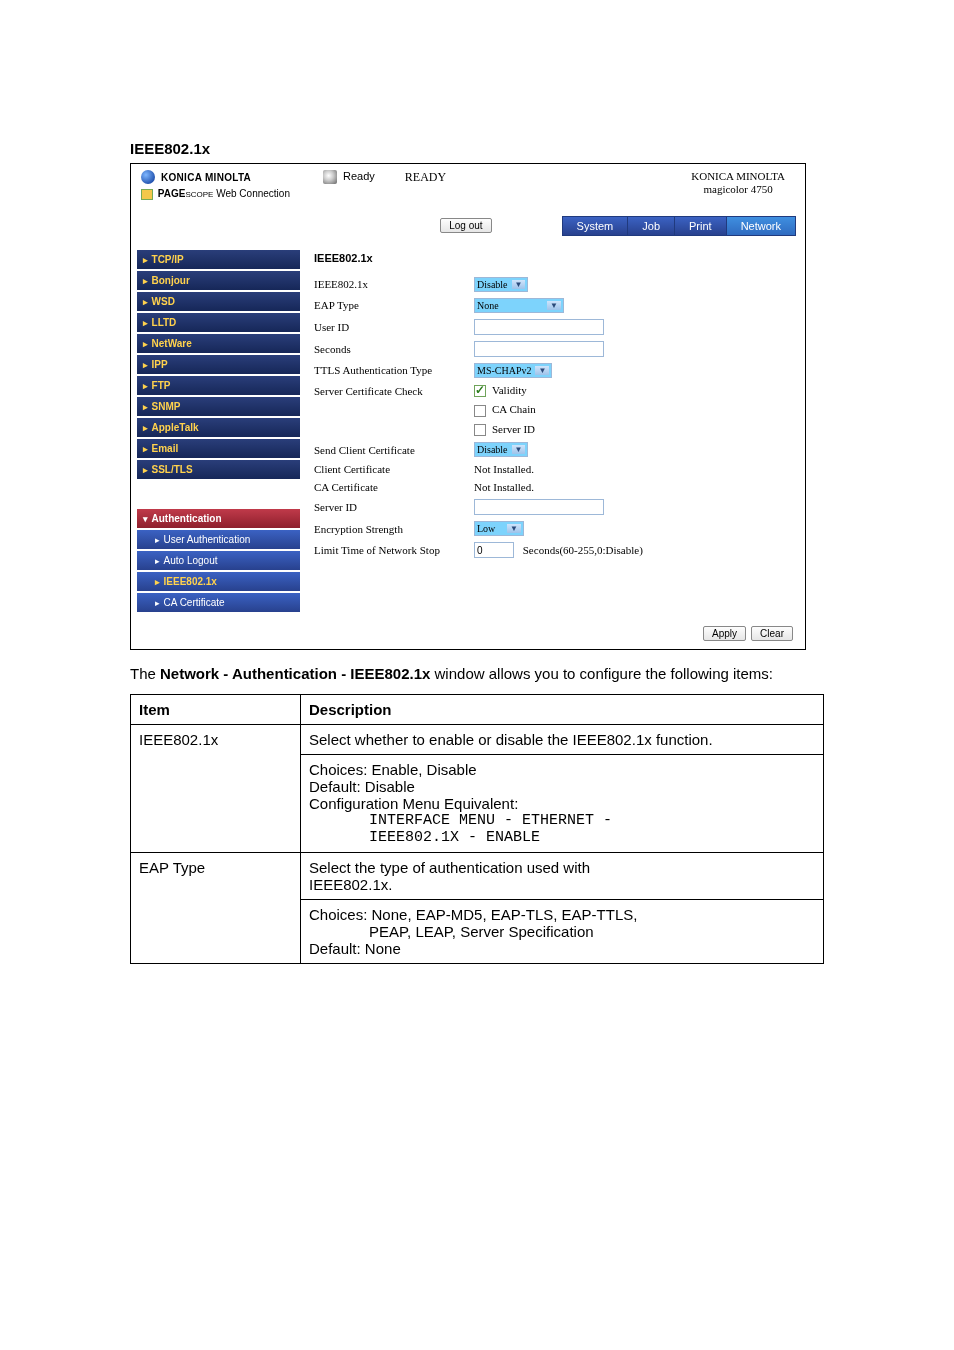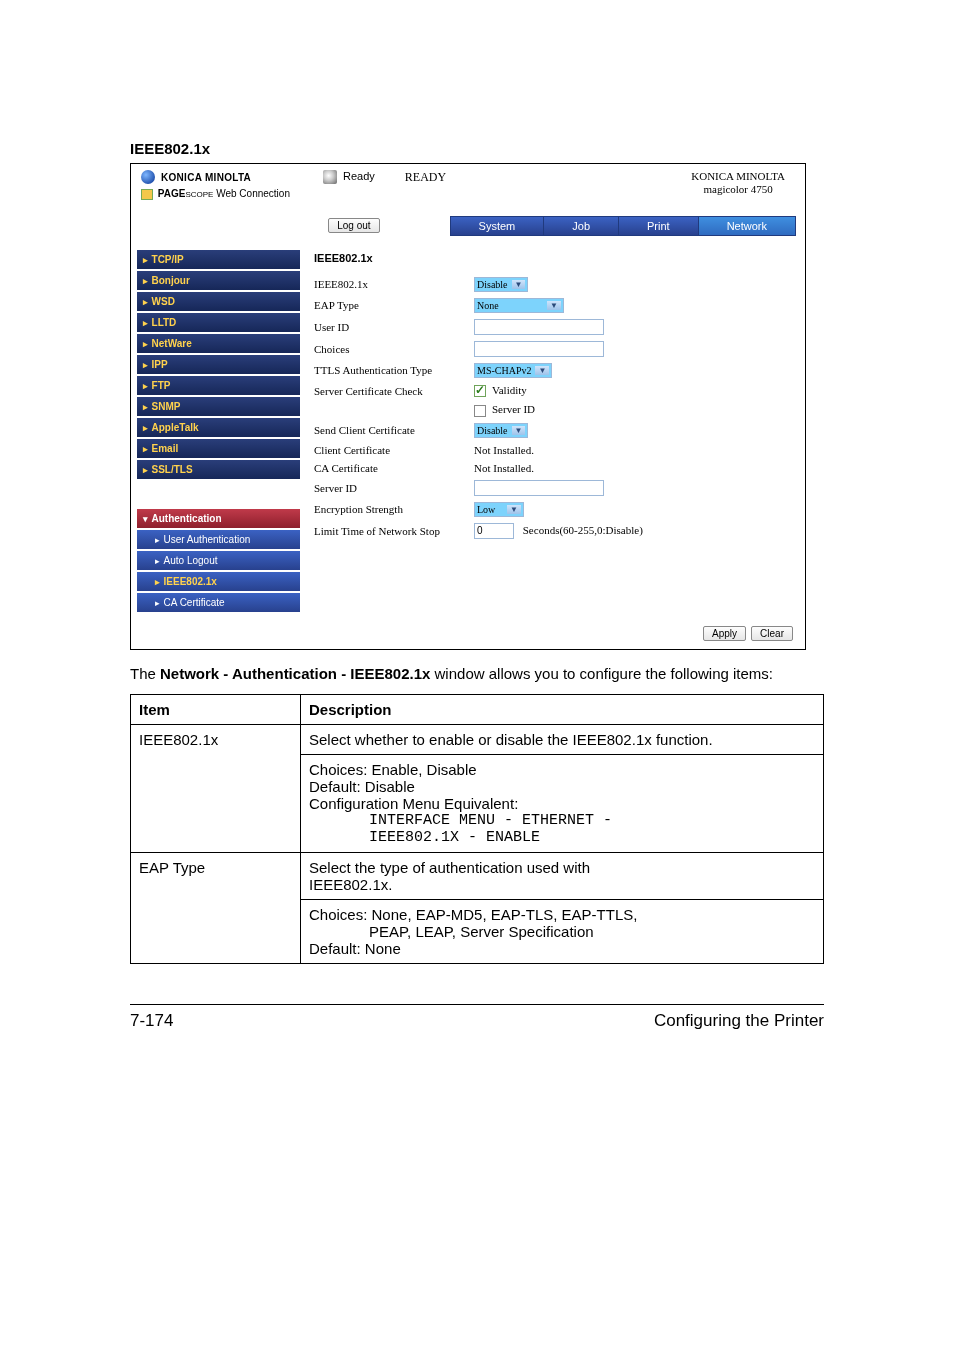--- a/index.html
+++ b/index.html
@@ -49,21 +49,21 @@
   .ready-label { margin-right: 30px; }
   .ready-big { font-family: "Times New Roman", serif; font-size: 12px; }
   .model-col { text-align: center; font-family: "Times New Roman", serif; font-size: 11px; line-height: 1.2; margin-left: auto; margin-right: 10px; }
   .shot-row2 { display:flex; padding: 14px 10px 6px 10px; align-items:center;justify-content:flex-end; }
   .logout-btn {
     font-size: 10px; padding: 1px 8px; border: 1px solid #888;
     background: linear-gradient(#fdfdfd,#e6e6e6); border-radius: 2px;
   }
   .tabs { margin-left: 70px; display:flex; }
   .tab {
-    padding: 3px 28px; font-size: 11px; color: #fff;
+    padding: 3px 14px; font-size: 11px; color: #fff;
     border: 1px solid #203a7e; margin-right: -1px;
     background: linear-gradient(#3b62c3,#28418e);
   }
   .tab.sel { background: linear-gradient(#3f8fe0,#2f6bc0); }
   .shot-body { display:flex; }
   .side {
     width: 175px; padding: 6px 6px 6px 6px;
   }
   .side-item {
     background: linear-gradient(#2a3e7a,#162758);
@@ -201,33 +201,37 @@
           <div class="fval"><span class="dd" style="min-width:90px">
                 <span>None</span>
                 <span class="arr" style="margin-left:auto">▼</span>
               </span></div>
         </div>
         <div class="frow">
           <div class="flabel">User ID</div>
           <div class="fval"><input class="txt" style=""></div>
         </div>
         <div class="frow">
-          <div class="flabel">Choices</div>
+          <div class="flabel">Seconds</div>
           <div class="fval"><input class="txt" type="password" style=""></div>
         </div>
         <div class="frow">
           <div class="flabel">TTLS Authentication Type</div>
           <div class="fval"><span class="dd">
                 <span>MS-CHAPv2</span>
                 <span class="arr">▼</span>
               </span></div>
         </div>
         <div class="frow">
           <div class="flabel">Server Certificate Check</div>
           <div class="fval"><span class="cb checked"></span><span>Validity</span></div>
+        </div>
+        <div class="frow">
+          <div class="flabel"></div>
+          <div class="fval"><span class="cb gray"></span><span>CA Chain</span></div>
         </div>
         <div class="frow">
           <div class="flabel"></div>
           <div class="fval"><span class="cb gray"></span><span>Server ID</span></div>
         </div>
         <div class="frow">
           <div class="flabel">Send Client Certificate</div>
           <div class="fval"><span class="dd">
                 <span>Disable</span>
                 <span class="arr">▼</span>
@@ -300,17 +304,13 @@
     <tr>
       <td>
         <div class="line">Choices: None, EAP-MD5, EAP-TLS, EAP-TTLS, </div>
         <div class="line indent">PEAP, LEAP, Server Specification</div>
         <div class="line">Default:  None</div>
       </td>
     </tr>
   </tbody>
     </table>
 
-  <div class="footer">
-    <span>7-174</span>
-    <span>Configuring the Printer</span>
-  </div>
 </div>
 
 </body></html>

